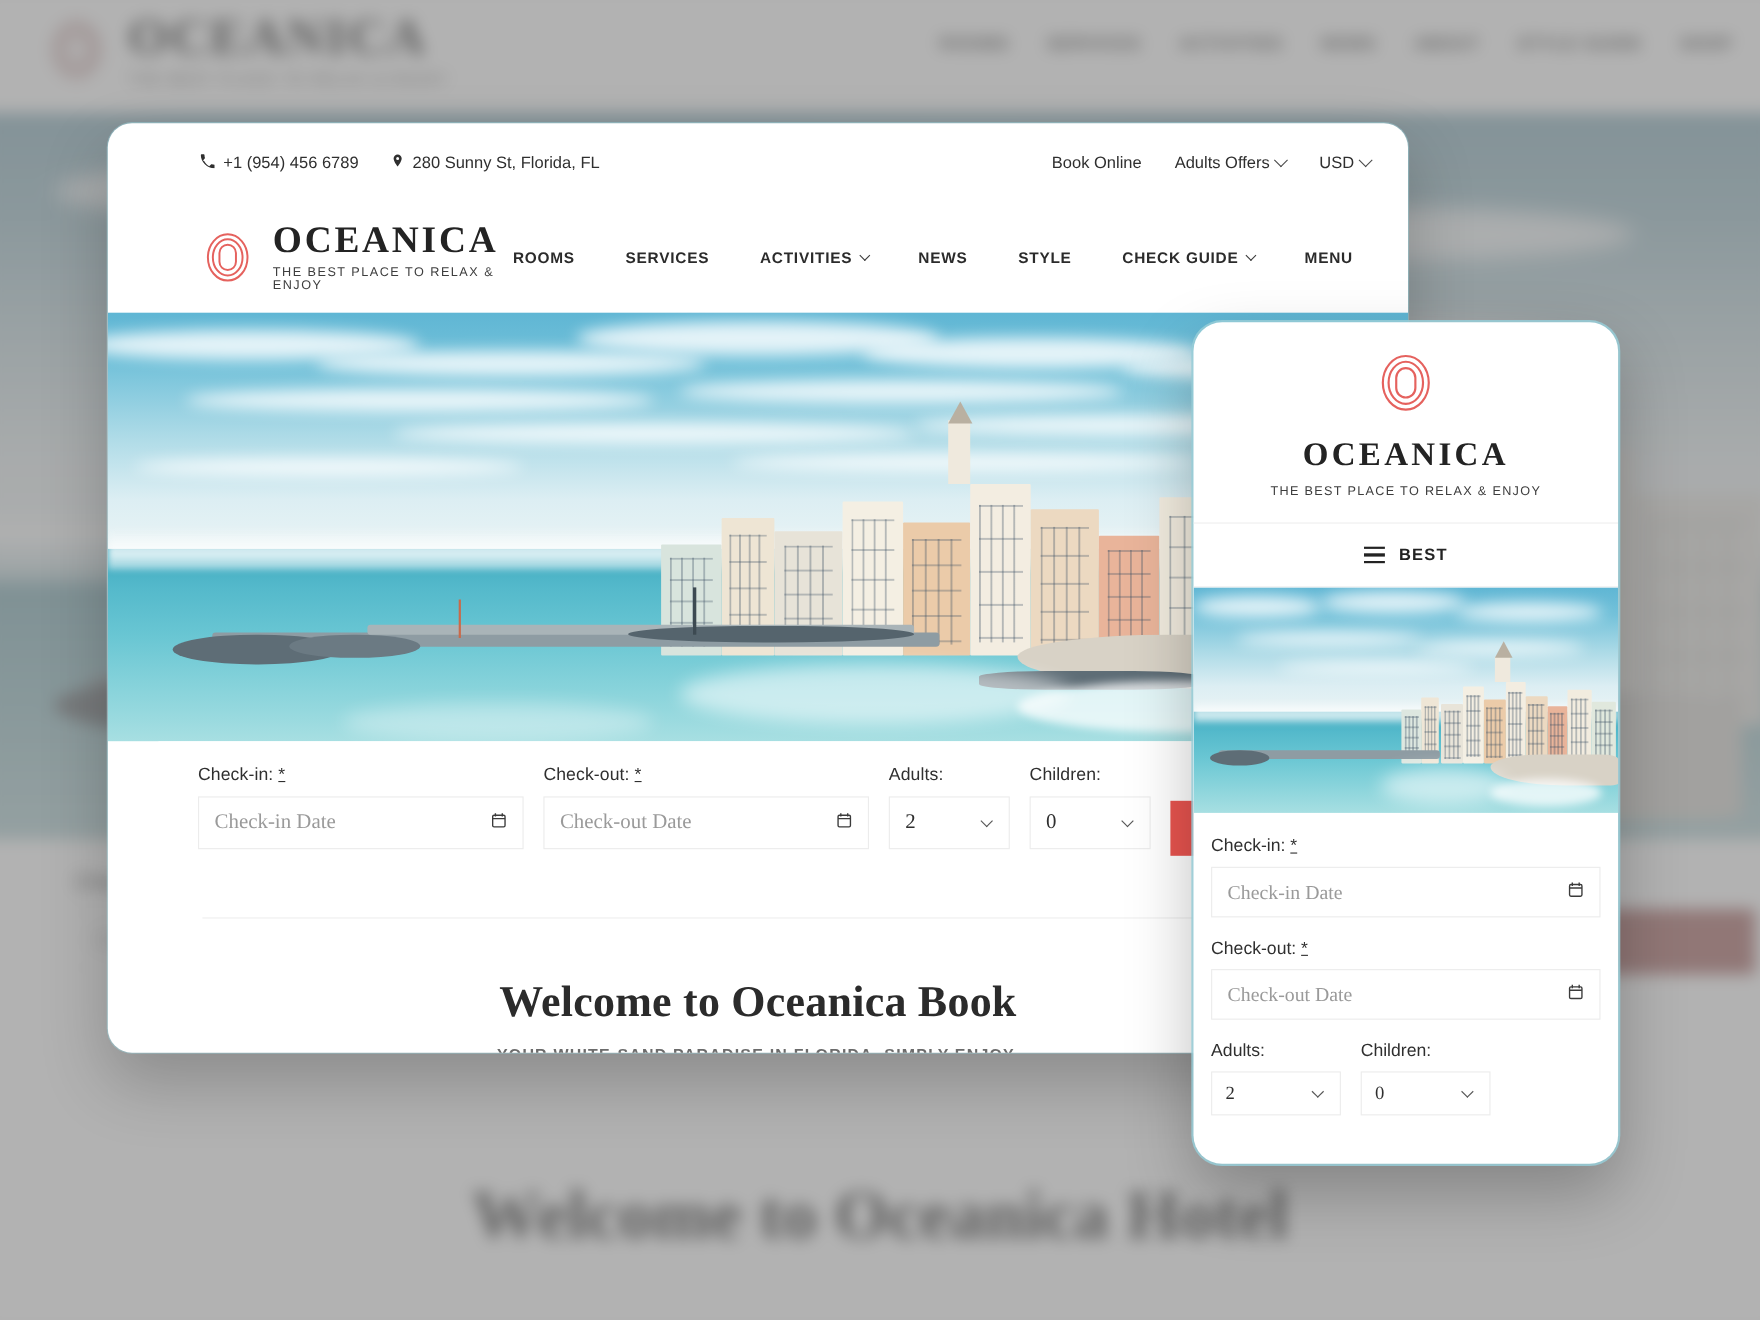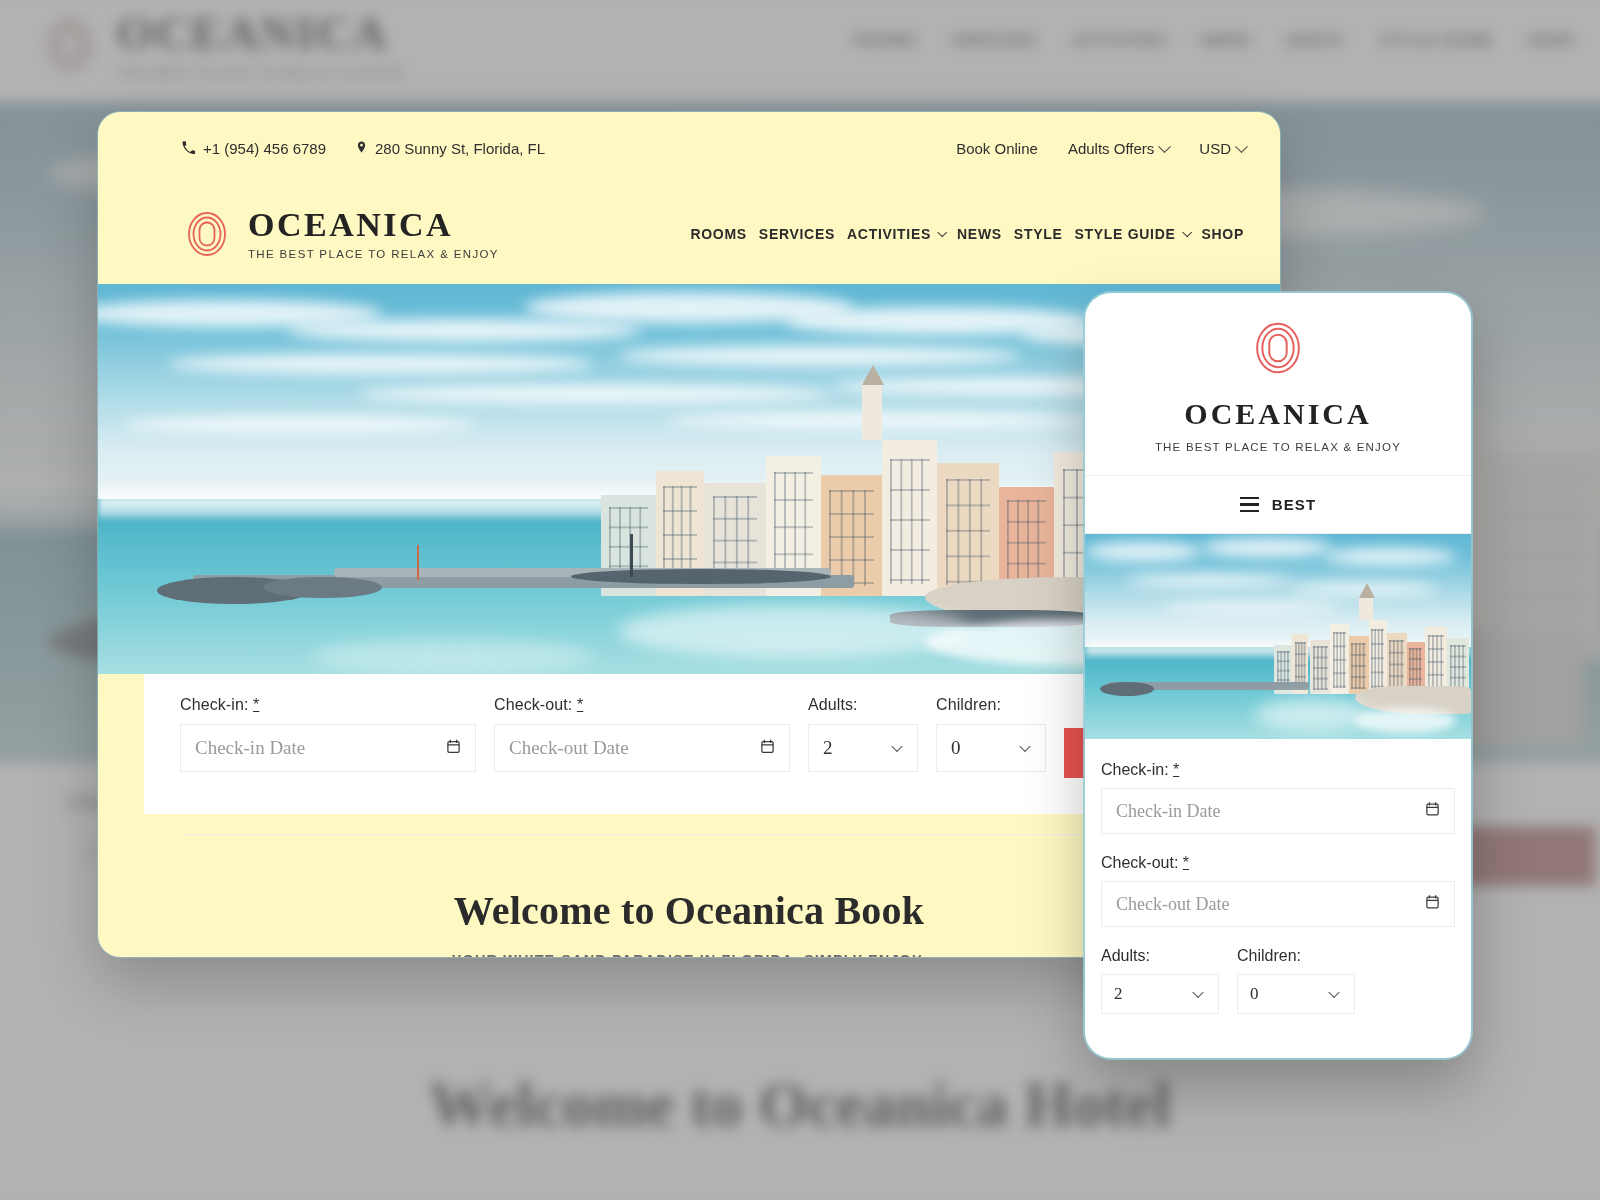--- a/index.html
+++ b/index.html
@@ -74,21 +74,21 @@
     position: absolute; left: 0; right: 0; top: 1060px; text-align: center;
     font-family: "Liberation Serif", serif;
     font-size: 62px; font-weight: 700; color: #2b2b2b;
   }
 
   
   .desktop-card {
     position: absolute;
     left: 98px; top: 112px;
     width: 1182px; height: 845px;
-    background: #fef9c3;
+    background: #ffffff;
     border-radius: 22px;
     overflow: hidden;
     box-shadow: 0 0 0 1px rgba(150,200,210,0.55), 0 26px 60px rgba(0,0,0,0.22);
     z-index: 10;
   }
 
   .topbar {
     height: 72px;
     display: flex; align-items: center;
     padding: 0 34px 0 84px;
@@ -117,22 +117,22 @@
   .brand-text { line-height: 1; }
   .brand-name {
     font-family: "Liberation Serif", serif;
     font-size: 34px; font-weight: 700; letter-spacing: 2.5px; color: #232323;
   }
   .brand-tagline {
     font-size: 11.5px; letter-spacing: 1.35px; color: #3d3d3d;
     margin-top: 7px; font-weight: 400;
   }
   .mainnav {
-    margin-left: auto; margin-right: 36px;
-    display: flex; align-items: center; gap: 12px; justify-content: space-between;
+    margin-left: auto; margin-right: 50px;
+    display: flex; align-items: center; gap: 46px; justify-content: space-between;
   }
   .mainnav a {
     font-size: 14px; font-weight: 700; letter-spacing: 0.7px;
     color: #2b2b2b; text-decoration: none; white-space: nowrap;
     display: inline-flex; align-items: center;
   }
   .caret-sm {
     display: inline-block; width: 7px; height: 7px;
     border-right: 1.8px solid #3a3a3a; border-bottom: 1.8px solid #3a3a3a;
     transform: rotate(45deg) translate(-1px,-2px);
@@ -441,25 +441,25 @@
           <span>ACTIVITIES</span>
           <i class="caret-sm"></i>
         </a>
       <a href="#">
           <span>NEWS</span>
         </a>
       <a href="#">
           <span>STYLE</span>
         </a>
       <a href="#">
-          <span>STYLE GUIDE</span>
+          <span>CHECK GUIDE</span>
           <i class="caret-sm"></i>
         </a>
       <a href="#">
-          <span>SHOP</span>
+          <span>MENU</span>
         </a>
     </nav>
   </div>
 
   <div class="hero">
     <div class="scene">
       <div class="sky"></div>
       <div class="sea"></div>
       <div class="horizon-haze"></div>
 

